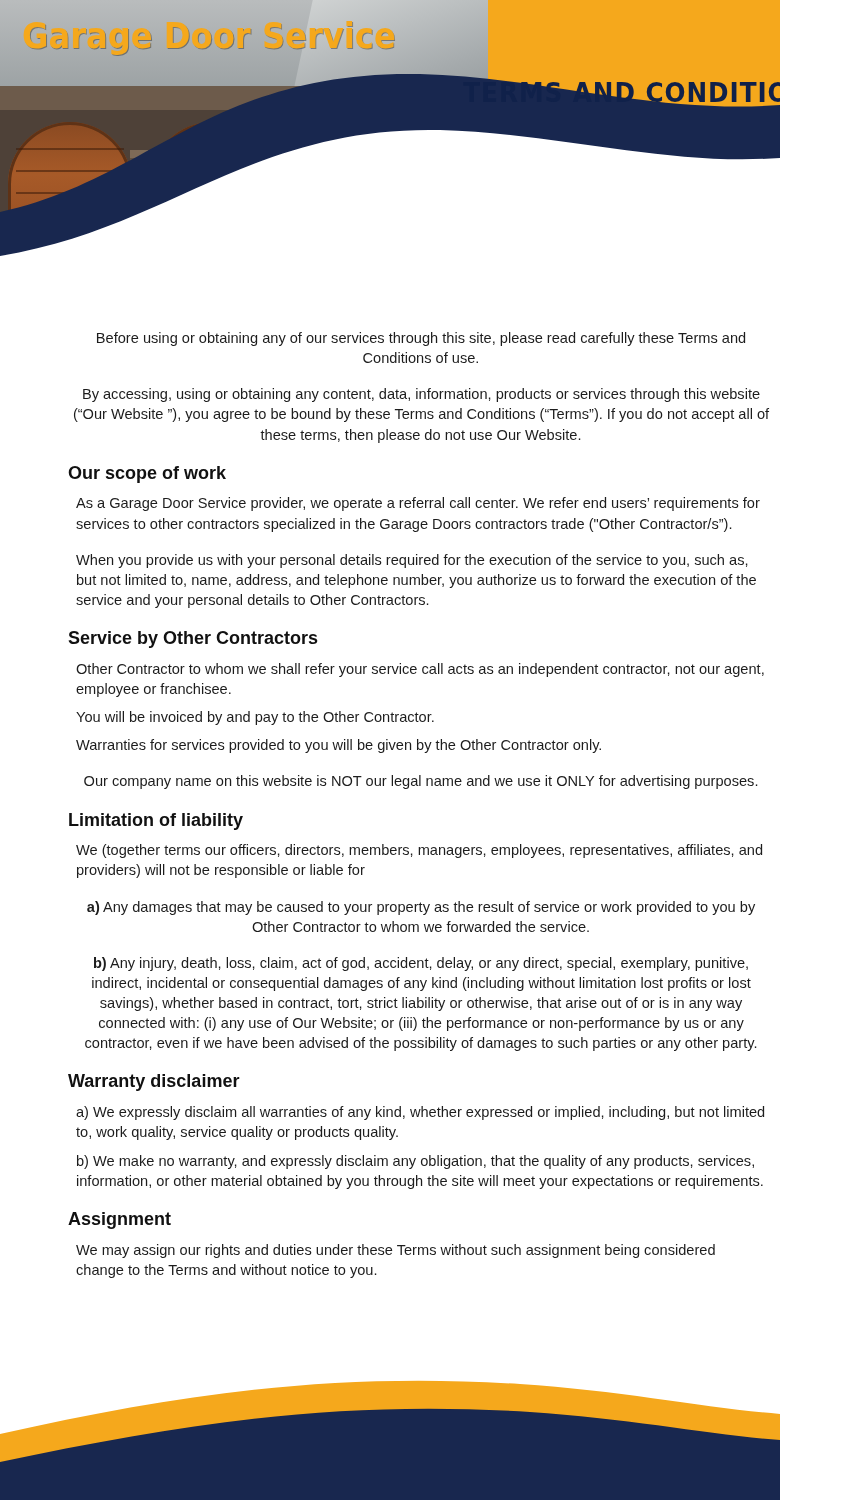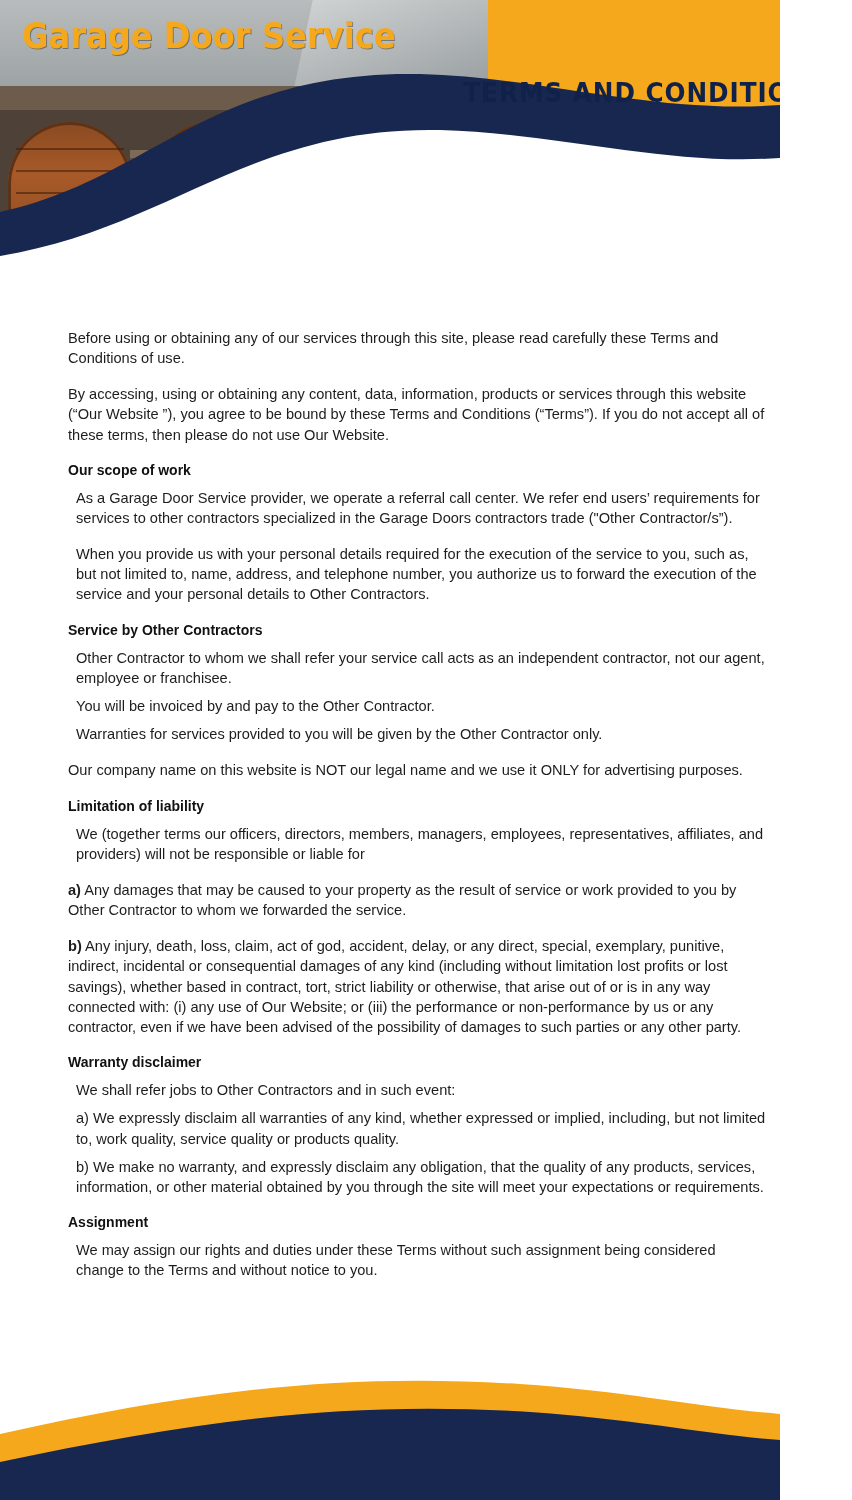--- a/index.html
+++ b/index.html
@@ -158,25 +158,26 @@
     position: absolute;
     left: 68px;
     top: 328px;
     width: 706px;
     font-size: 14.6px;
     line-height: 1.38;
     color: #1d1d1d;
   }
   .para {
     margin: 0 0 16px 0;
+    text-align: center;
   }
   .heading {
     margin: 0 0 1px 0;
     font-weight: bold;
-    font-size: 14px;
+    font-size: 18px;
     color: #111111;
   }
   .block {
     margin-bottom: 16px;
   }
   .line {
     margin: 8px;
   }
   .lead {
     font-weight: bold;
@@ -252,21 +253,20 @@
       <p class="heading">Limitation of liability</p>
       <p class="line">We (together terms our officers, directors, members, managers, employees, representatives, affiliates, and providers) will not be responsible or liable for</p>
     </div>
 
     <p class="para"><span class="lead">a)</span><span> Any damages that may be caused to your property as the result of service or work provided to you by Other Contractor to whom we forwarded the service.</span></p>
 
     <p class="para"><span class="lead">b)</span><span> Any injury, death, loss, claim, act of god, accident, delay, or any direct, special, exemplary, punitive, indirect, incidental or consequential damages of any kind (including without limitation lost profits or lost savings), whether based in contract, tort, strict liability or otherwise, that arise out of or is in any way connected with: (i) any use of Our Website; or (iii) the performance or non-performance by us or any contractor, even if we have been advised of the possibility of damages to such parties or any other party.</span></p>
 
     <div class="block">
       <p class="heading">Warranty disclaimer</p>
-      <p class="line">We shall refer jobs to Other Contractors and in such event:</p>
       <p class="line">a) We expressly disclaim all warranties of any kind, whether expressed or implied, including, but not limited to, work quality, service quality or products quality.</p>
       <p class="line">b) We make no warranty, and expressly disclaim any obligation, that the quality of any products, services, information, or other material obtained by you through the site will meet your expectations or requirements.</p>
     </div>
 
     <div class="block">
       <p class="heading">Assignment</p>
       <p class="line">We may assign our rights and duties under these Terms without such assignment being considered change to the Terms and without notice to you.</p>
     </div>
 
   </div>

